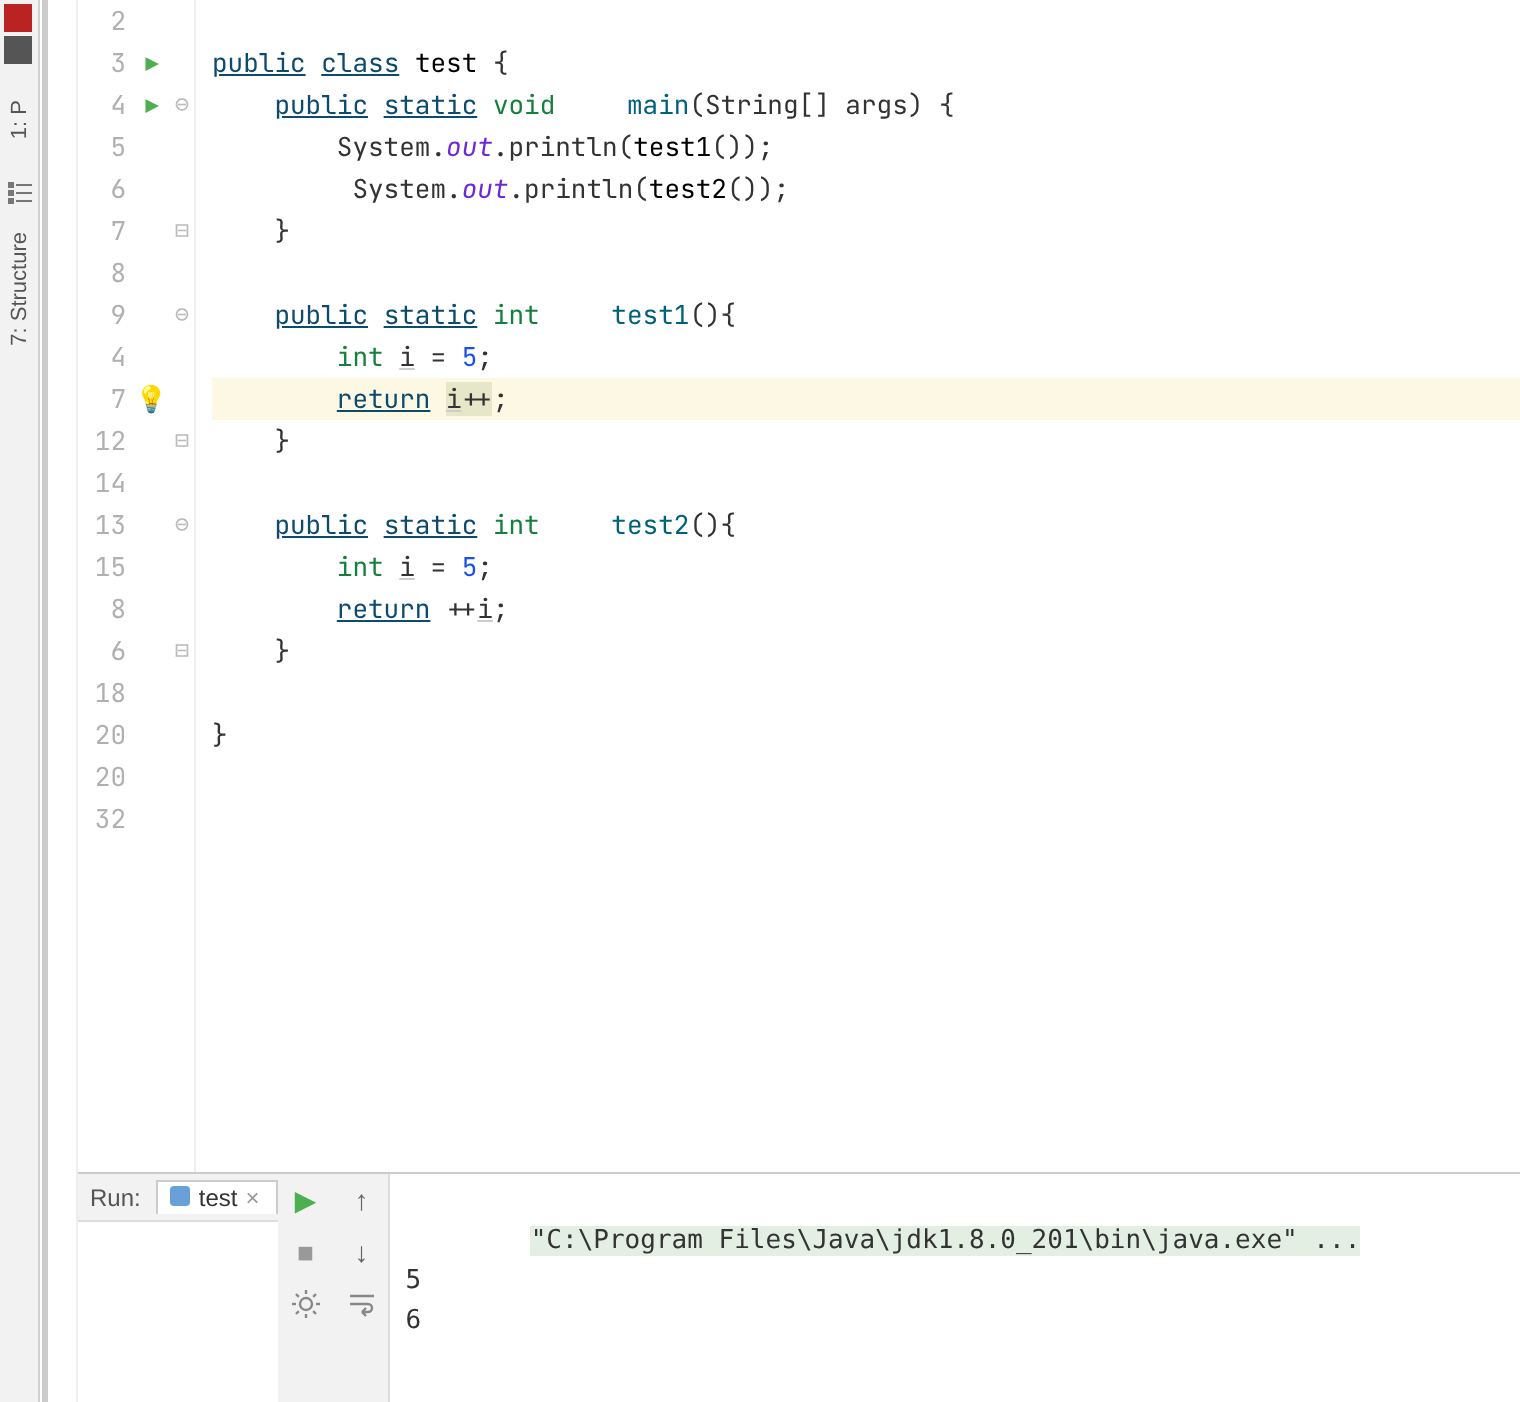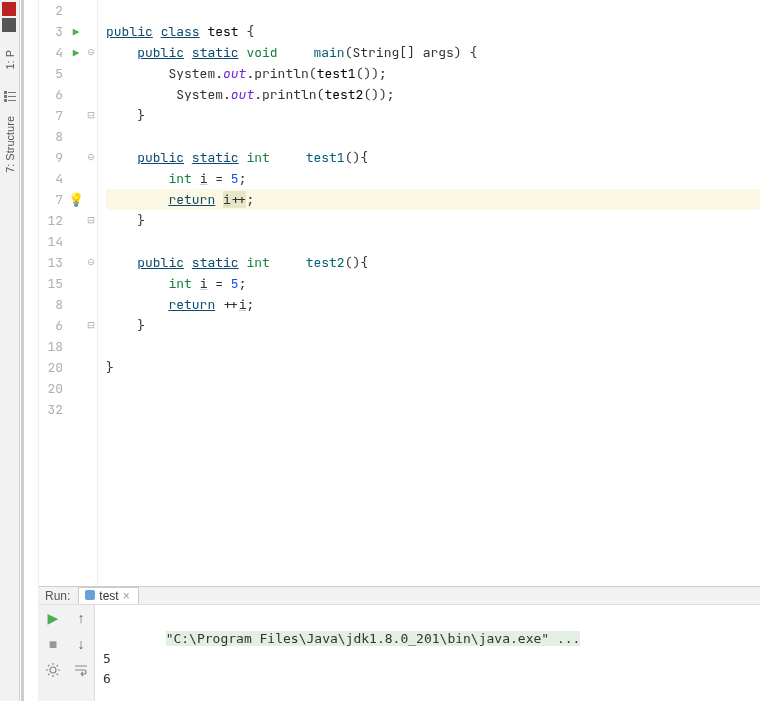--- a/index.html
+++ b/index.html
@@ -131,21 +131,21 @@
   .field { color: #6d28d9; font-style: italic; }
   .num { color: #1750eb; }
   .ident { color: #000; }
   .underlined { text-decoration: underline; text-decoration-color: #ccc; }
   .warn-bg { background: #e6e6c8; }
   
   .run-panel {
     height: 115px;
     border-top: 1px solid #ccc;
     display: flex;
-    flex-direction: column;
+    flex-direction: row;
     background: #fff;
   }
   .run-header {
     height: 24px;
     background: #f2f2f2;
     border-bottom: 1px solid #ddd;
     display: flex;
     align-items: center;
     padding-left: 6px;
     font-size: 12px;

